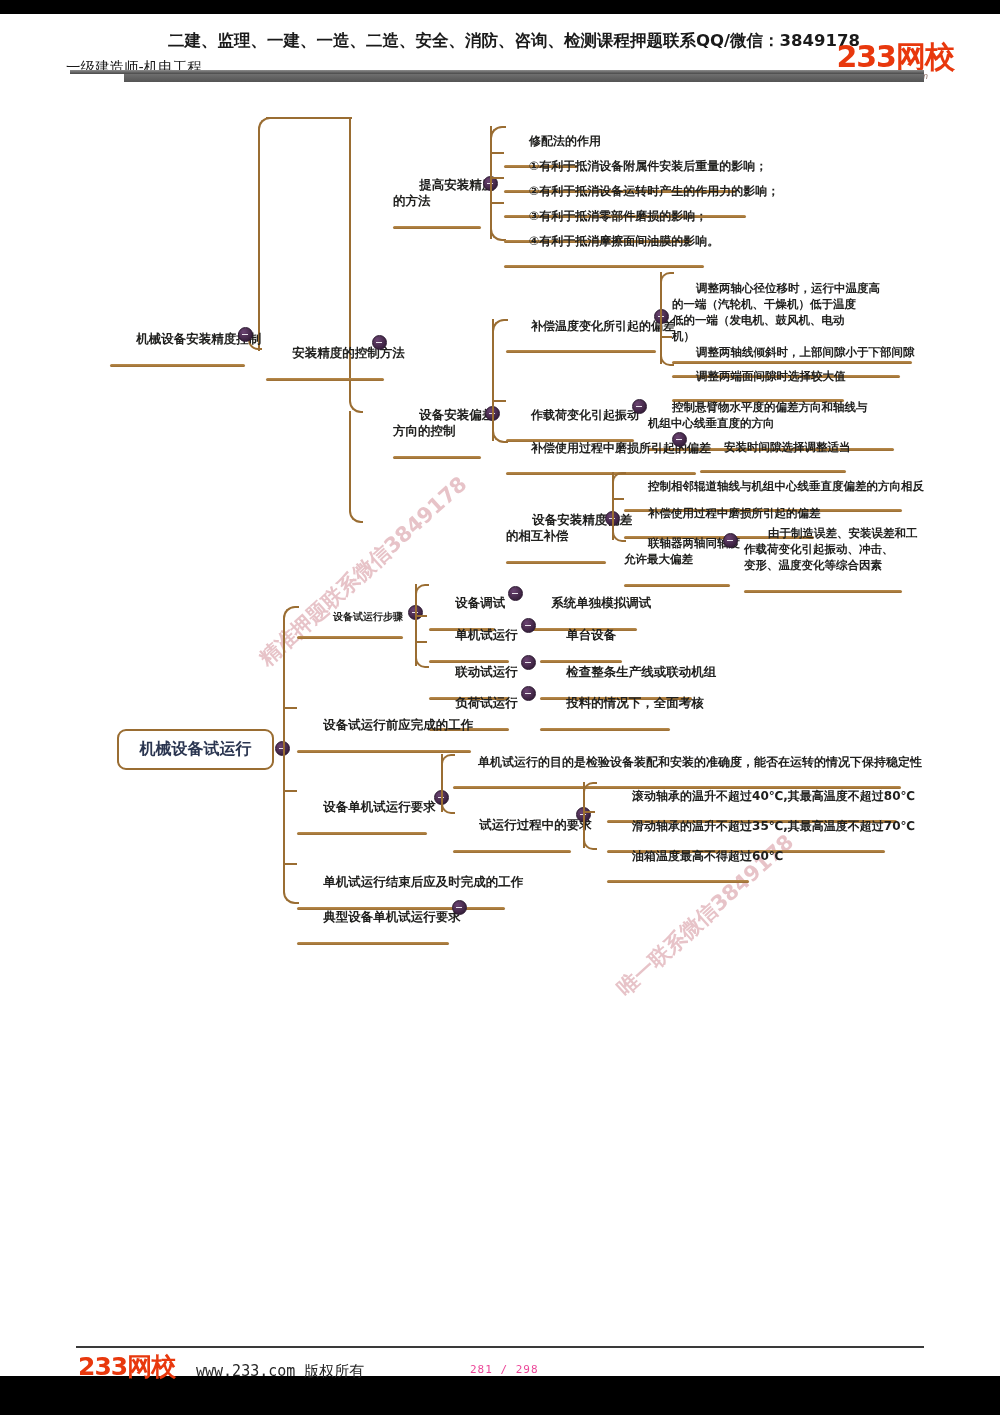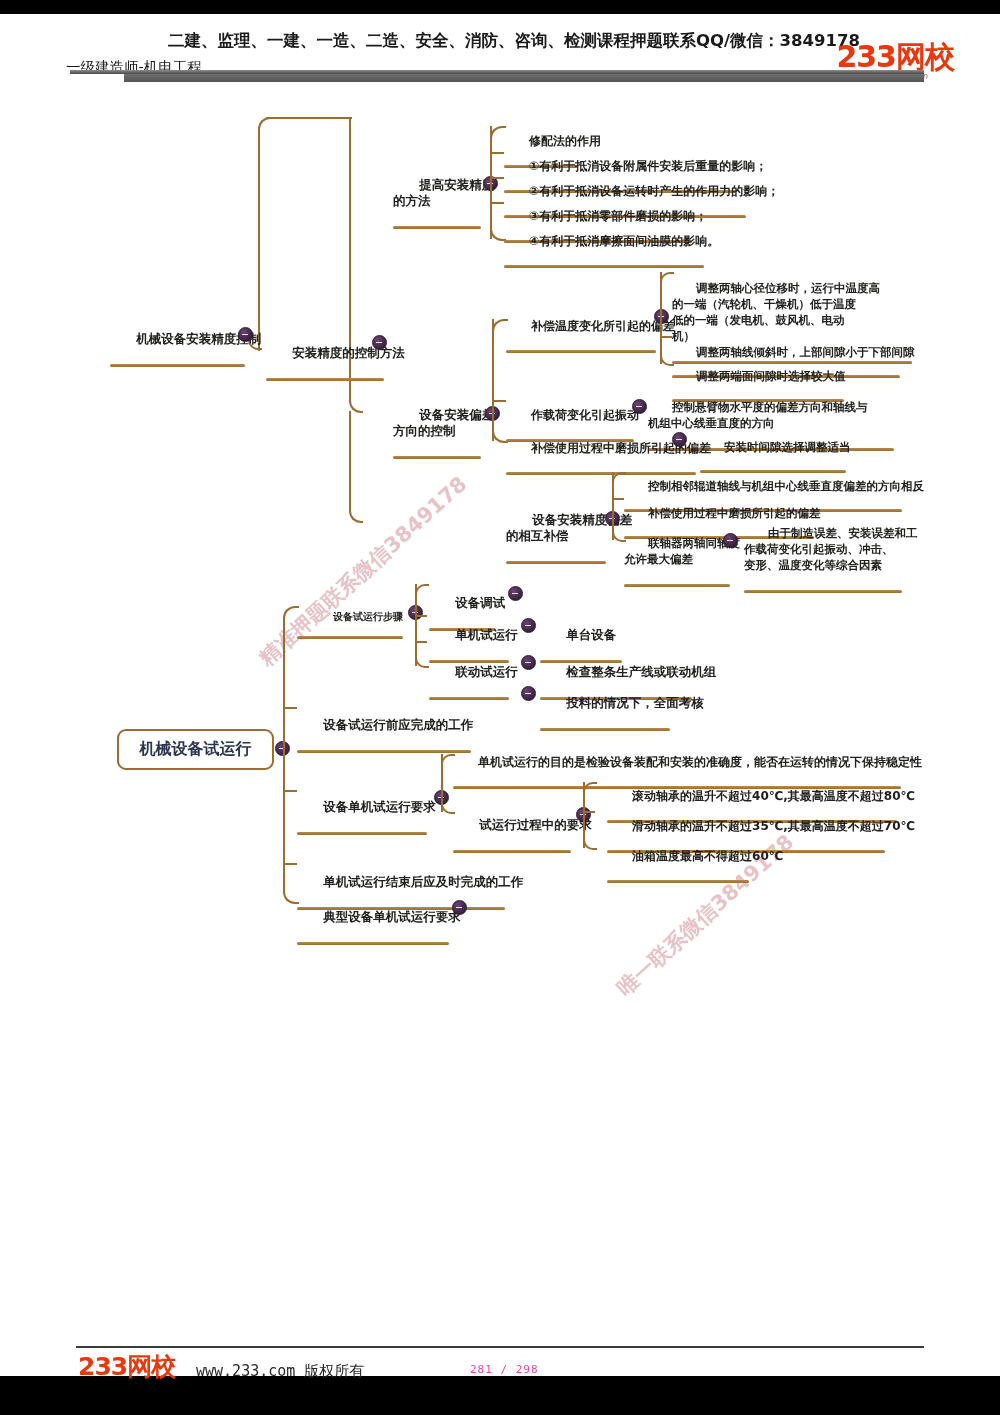--- a/index.html
+++ b/index.html
@@ -252,20 +252,24 @@
     <div class="conn" style="left:415px;top:570px;width:12px;height:12px;border-left:2px solid #9a6d32;border-top:2px solid #9a6d32;border-top-left-radius:10px;"></div>
     <div class="conn" style="left:415px;top:601px;width:12px;height:2px;border-top:2px solid #9a6d32;"></div>
     <div class="conn" style="left:415px;top:627px;width:12px;height:2px;border-top:2px solid #9a6d32;"></div>
     <div class="conn" style="left:415px;top:640px;width:12px;height:12px;border-left:2px solid #9a6d32;border-bottom:2px solid #9a6d32;border-bottom-left-radius:10px;"></div>
 
     <div class="node" style="left:429px;top:566px;font-size:12.5px;">
       <span>设备调试</span>
       <span class="u" style="width:66px;"></span>
     </div>
     <div class="dot" style="left:508px;top:572px;"></div>
+    <div class="node" style="left:525px;top:566px;font-size:12.5px;">
+      <span>系统单独模拟调试</span>
+      <span class="u" style="width:112px;"></span>
+    </div>
 
     <div class="node" style="left:429px;top:598px;font-size:12.5px;">
       <span>单机试运行</span>
       <span class="u" style="width:80px;"></span>
     </div>
     <div class="dot" style="left:521px;top:604px;"></div>
     <div class="node" style="left:540px;top:598px;font-size:12.5px;">
       <span>单台设备</span>
       <span class="u" style="width:82px;"></span>
     </div>
@@ -273,20 +277,24 @@
     <div class="node" style="left:429px;top:635px;font-size:12.5px;">
       <span>联动试运行</span>
       <span class="u" style="width:80px;"></span>
     </div>
     <div class="dot" style="left:521px;top:641px;"></div>
     <div class="node" style="left:540px;top:635px;font-size:12.5px;">
       <span>检查整条生产线或联动机组</span>
       <span class="u" style="width:152px;"></span>
     </div>
 
+    <div class="node" style="left:429px;top:666px;font-size:12.5px;">
+      <span>负荷试运行</span>
+      <span class="u" style="width:80px;"></span>
+    </div>
     <div class="dot" style="left:521px;top:672px;"></div>
     <div class="node" style="left:540px;top:666px;font-size:12.5px;">
       <span>投料的情况下，全面考核</span>
       <span class="u" style="width:130px;"></span>
     </div>
 
     <div class="node" style="left:297px;top:688px;font-size:12.5px;">
       <span>设备试运行前应完成的工作</span>
       <span class="u" style="width:174px;"></span>
     </div>

